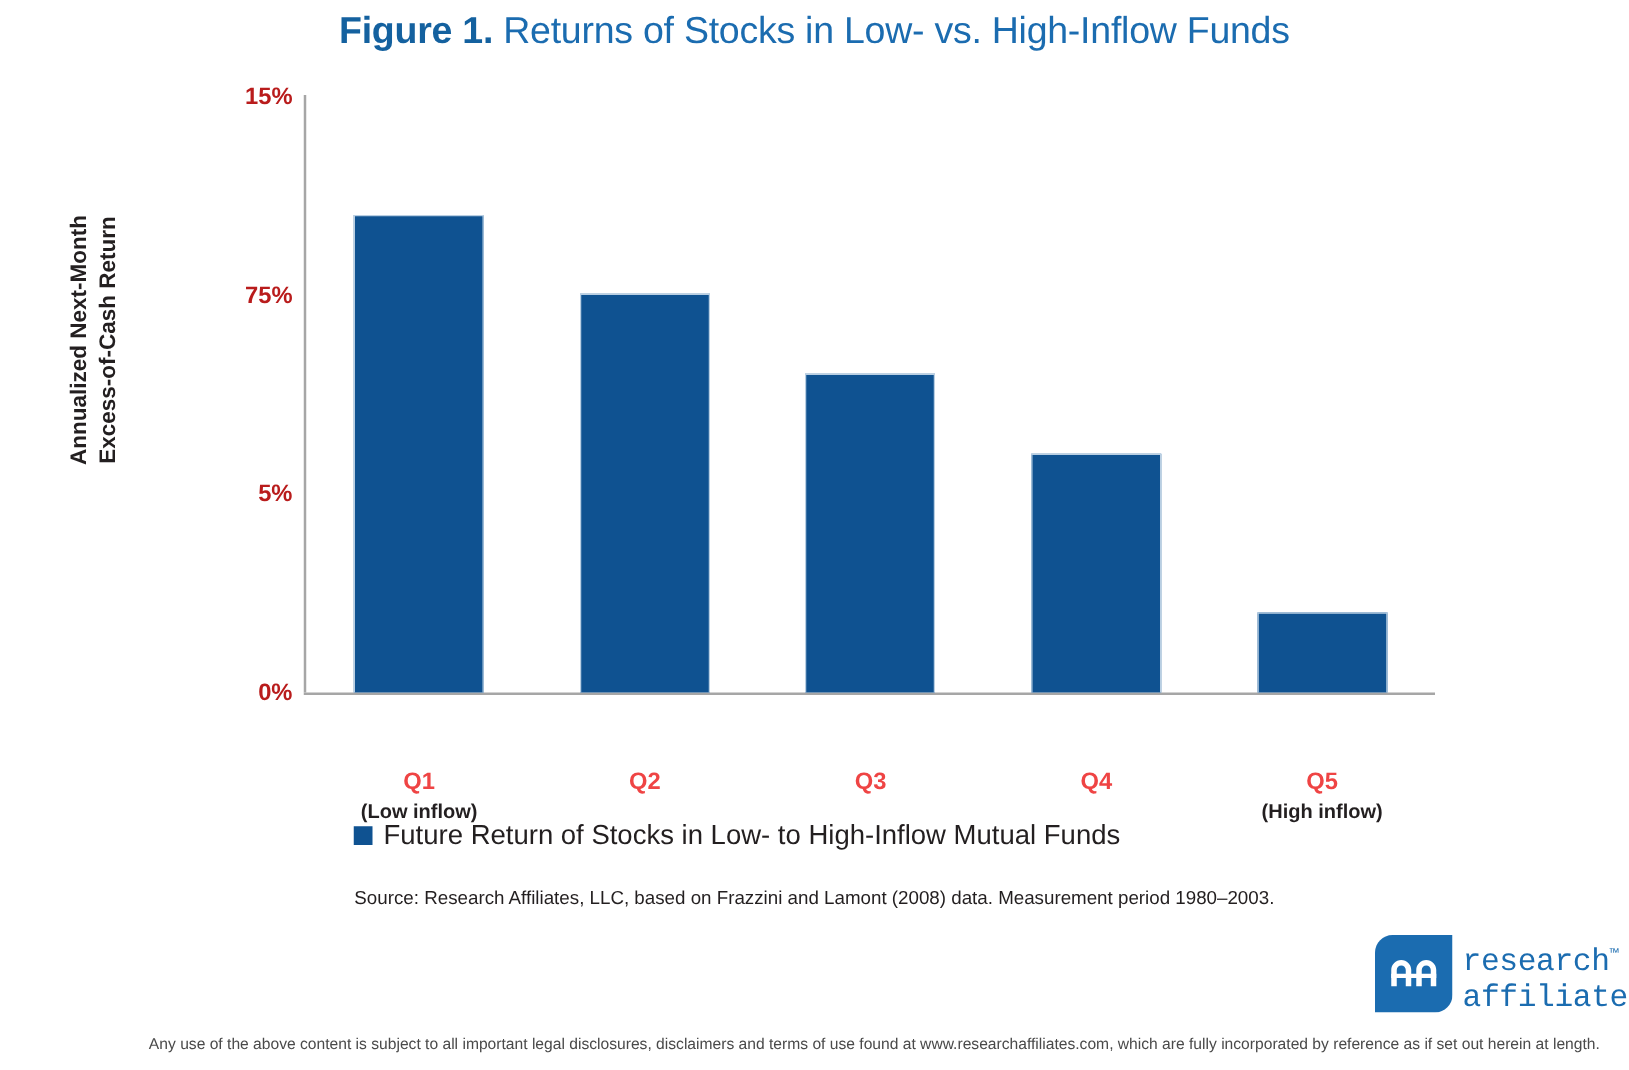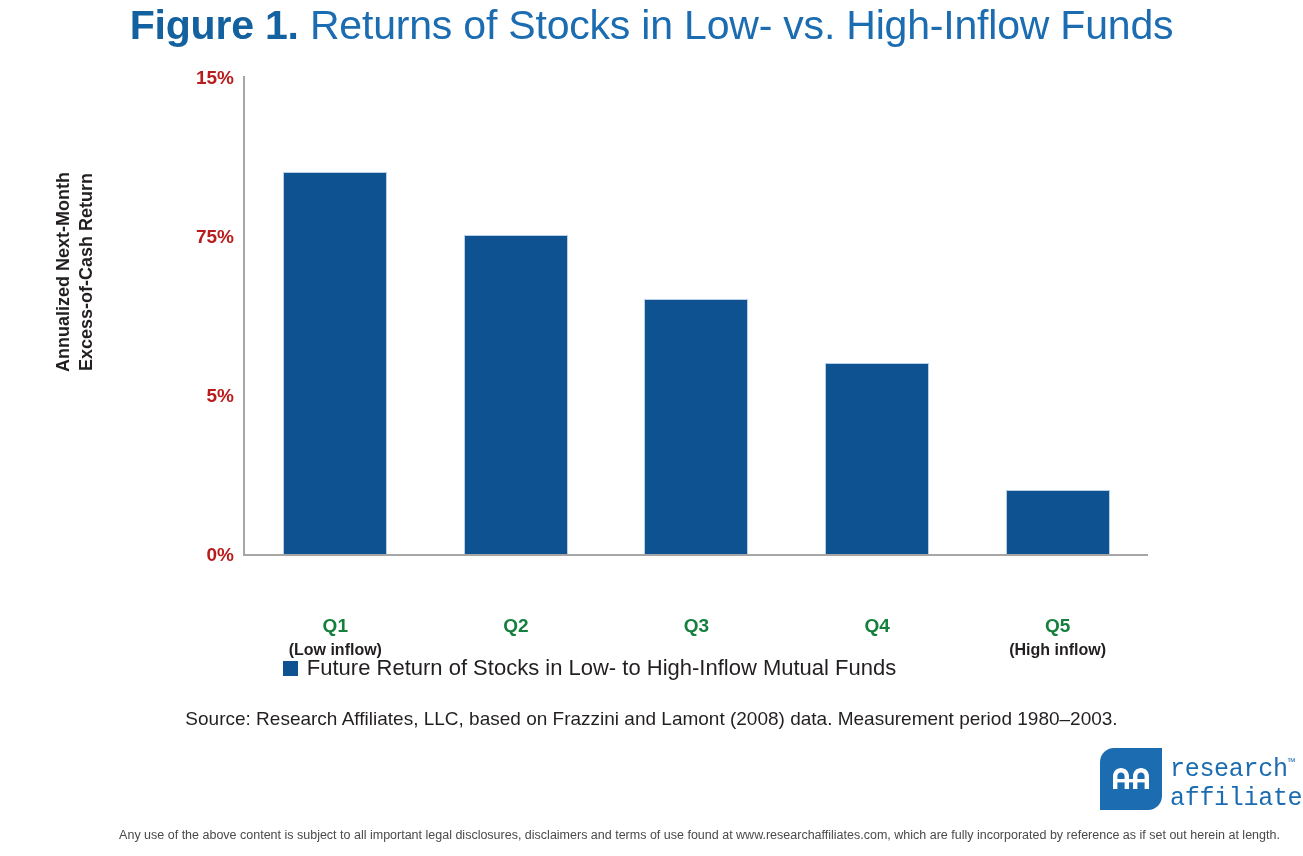--- a/index.html
+++ b/index.html
@@ -16,21 +16,21 @@
     position: relative;
   }
 
   
   .figure-title {
     position: absolute;
     left: 0;
     top: 6px;
     width: 1303px;
     text-align: center;
-    font-size: 41px;
+    font-size: 30px;
     line-height: 38px;
     color: #1b6cb0;
     letter-spacing: -0.2px;
     white-space: nowrap;
   }
   .figure-title .fig-num {
     font-weight: bold;
     color: #14619f;
   }
   .figure-title .fig-rest {
@@ -140,21 +140,21 @@
     width: 903px;
     display: flex;
   }
   .x-label-slot {
     flex: 1 1 0;
     text-align: center;
   }
   .x-label-main {
     font-size: 19px;
     font-weight: bold;
-    color: #15803d;
+    color: #ef4444;
     line-height: 24px;
   }
   .x-label-sub {
     font-size: 16px;
     font-weight: bold;
     color: #231f20;
     line-height: 22px;
     margin-top: 1px;
     height: 22px;
   }
@@ -181,21 +181,21 @@
     line-height: 26px;
   }
 
   
   .source-note {
     position: absolute;
     left: 0;
     top: 706px;
     width: 1303px;
     text-align: center;
-    font-size: 19px;
+    font-size: 15px;
     color: #231f20;
     line-height: 26px;
   }
 
   
   .logo {
     position: absolute;
     left: 1100px;
     top: 748px;
     width: 196px;

